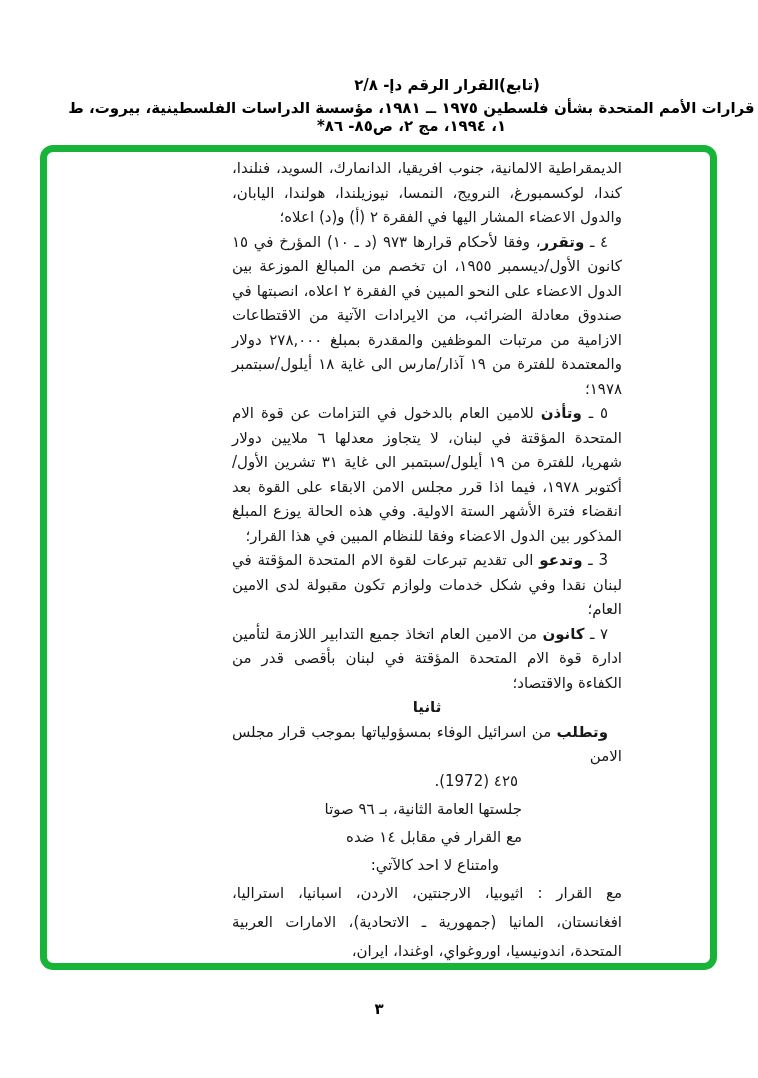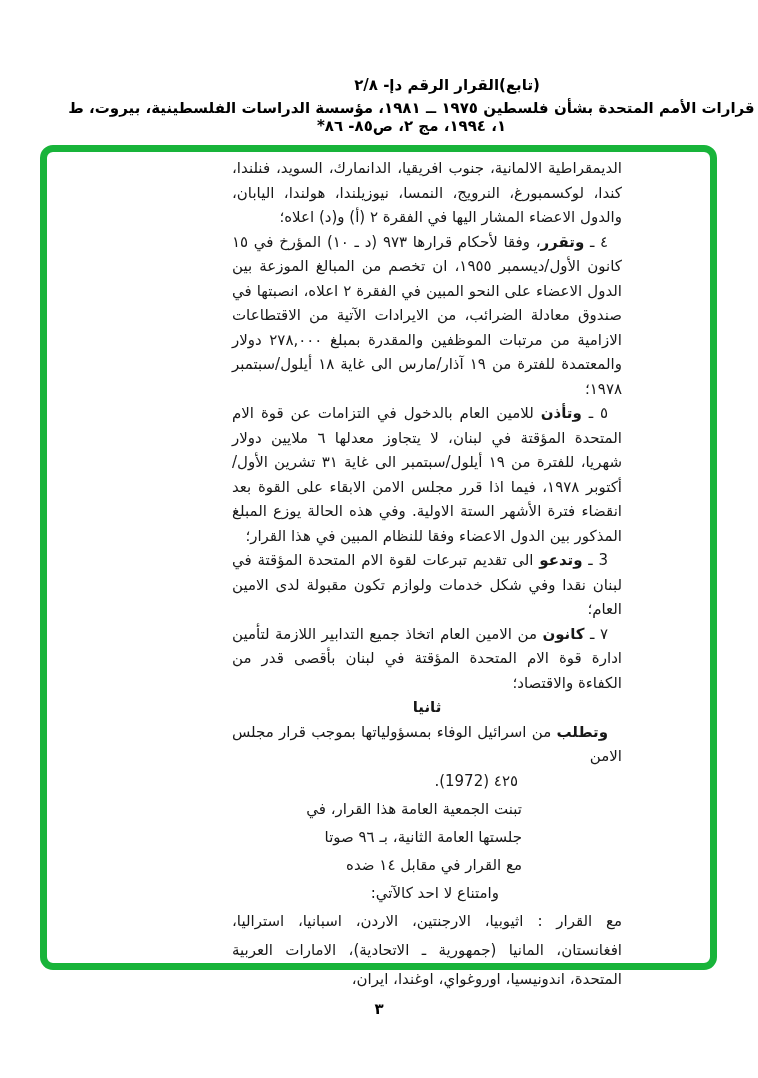--- a/index.html
+++ b/index.html
@@ -80,21 +80,20 @@
   <p class="clause"><span>3 ـ </span><span class="verb">وتدعو</span><span> الى تقديم تبرعات لقوة الام المتحدة المؤقتة في لبنان نقدا وفي شكل خدمات ولوازم تكون مقبولة لدى الامين العام؛</span></p>
 
   <p class="clause"><span>٧ ـ </span><span class="verb">كانون</span><span> من الامين العام اتخاذ جميع التدابير اللازمة لتأمين ادارة قوة الام المتحدة المؤقتة في لبنان بأقصى قدر من الكفاءة والاقتصاد؛</span></p>
 
   <p class="section-heading">ثانيا</p>
 
   <p class="clause"><span class="verb">وتطلب</span><span> من اسرائيل الوفاء بمسؤولياتها بموجب قرار مجلس الامن</span></p>
   <p class="demand-ref">٤٢٥ (1972).</p>
 
   <div class="adoption">
-    <div>تبنت الجمعية العامة هذا القرار، في</div>
     <div>جلستها العامة الثانية، بـ ٩٦ صوتا</div>
     <div>مع القرار في مقابل ١٤ ضده</div>
     <div class="last">وامتناع لا احد كالآتي:</div>
   </div>
 
   <p class="vote"><span class="vote-label">مع القرار :</span><span>اثيوبيا، الارجنتين، الاردن، اسبانيا، استراليا، افغانستان، المانيا (جمهورية ـ الاتحادية)، الامارات العربية المتحدة، اندونيسيا، اوروغواي، اوغندا، ايران،</span></p>
 
 </div>
 
 <div class="page-number">٣</div>

